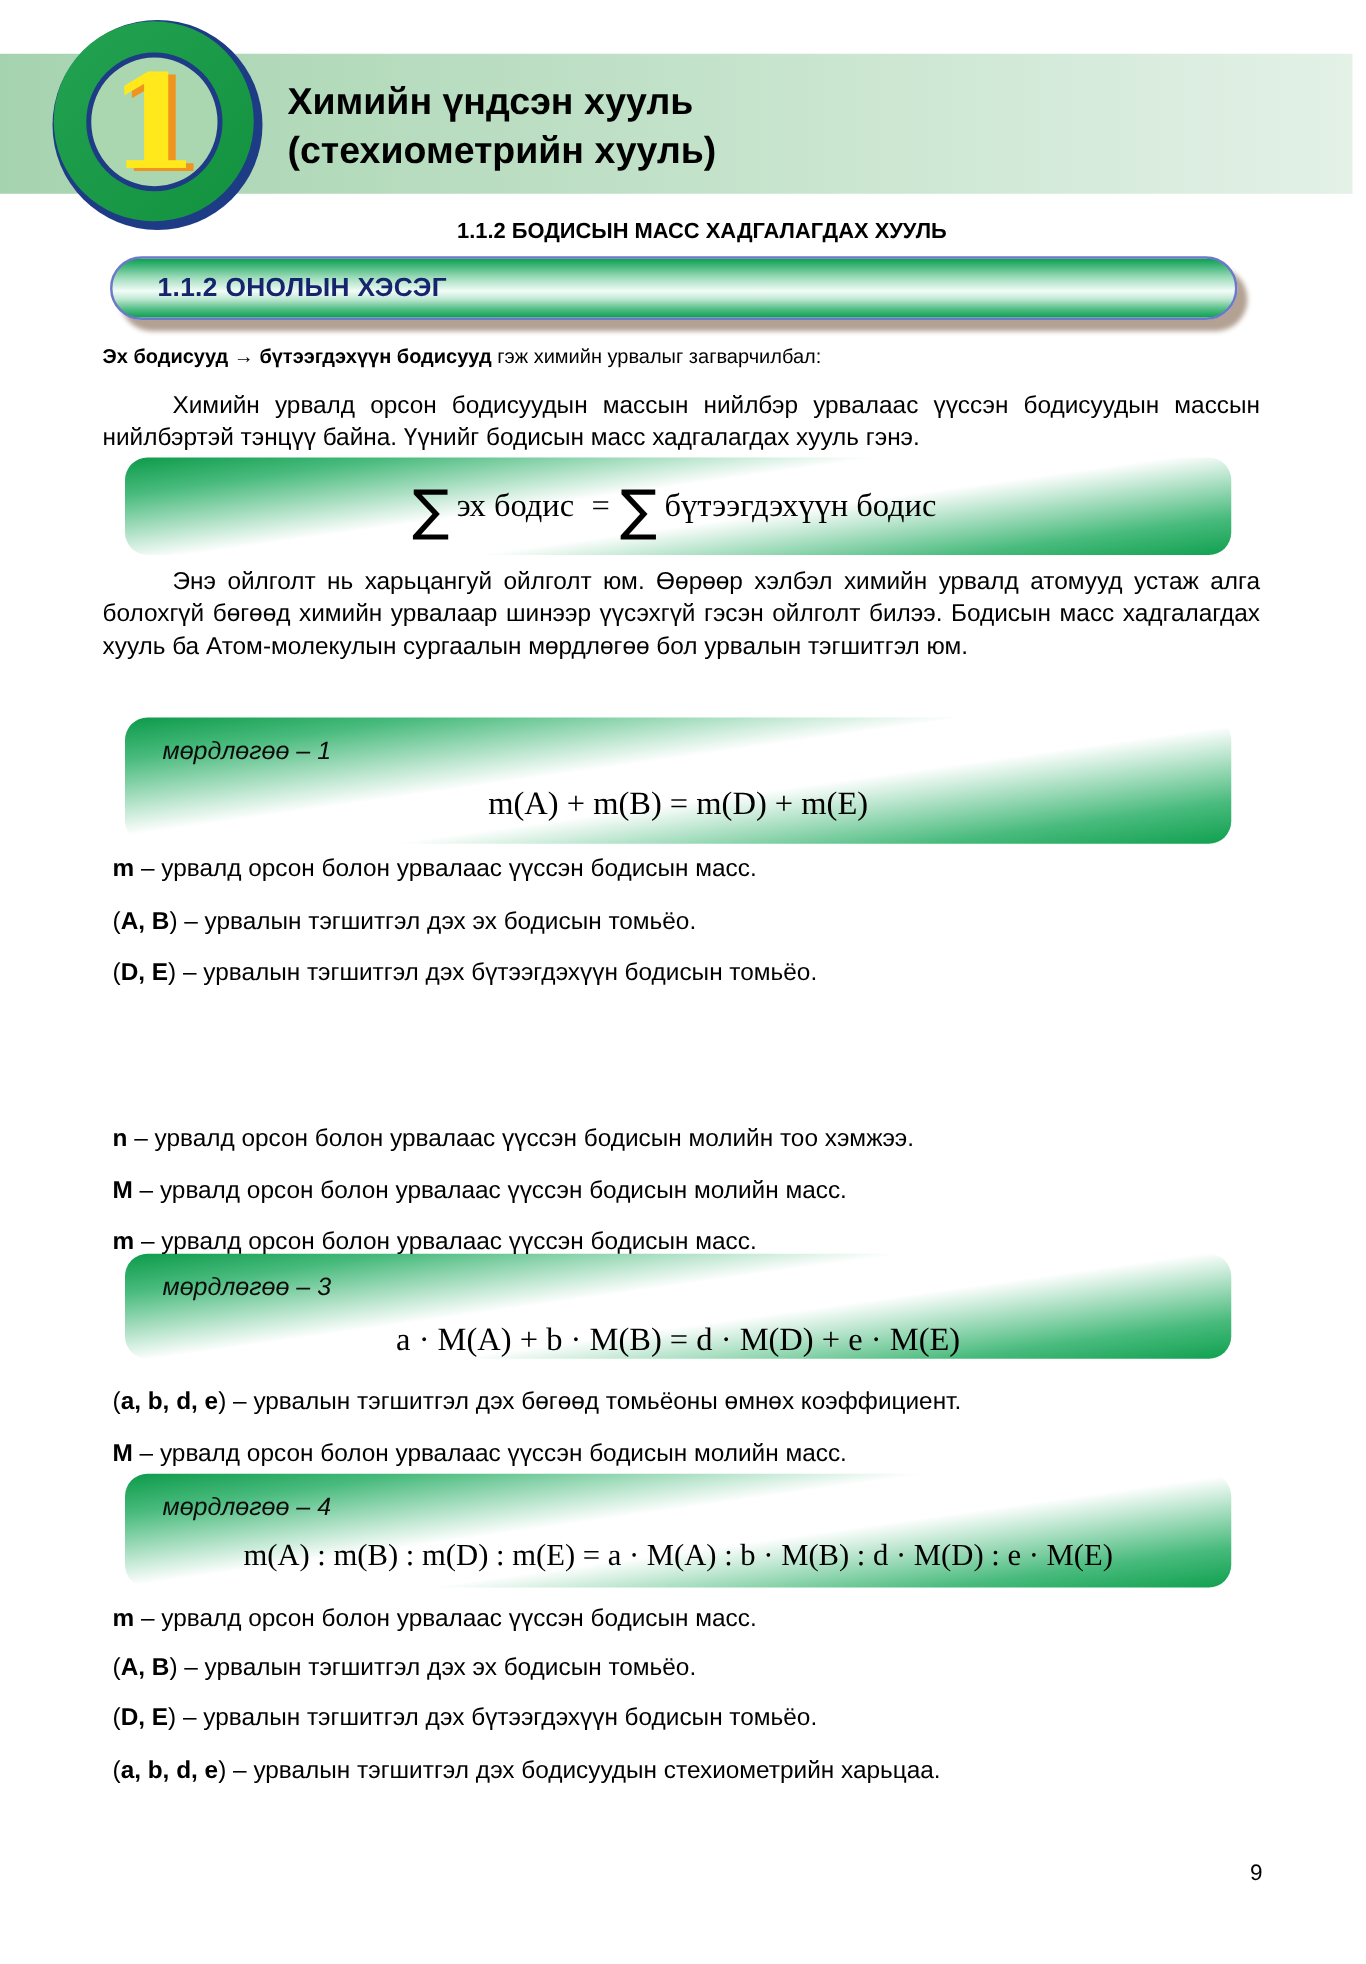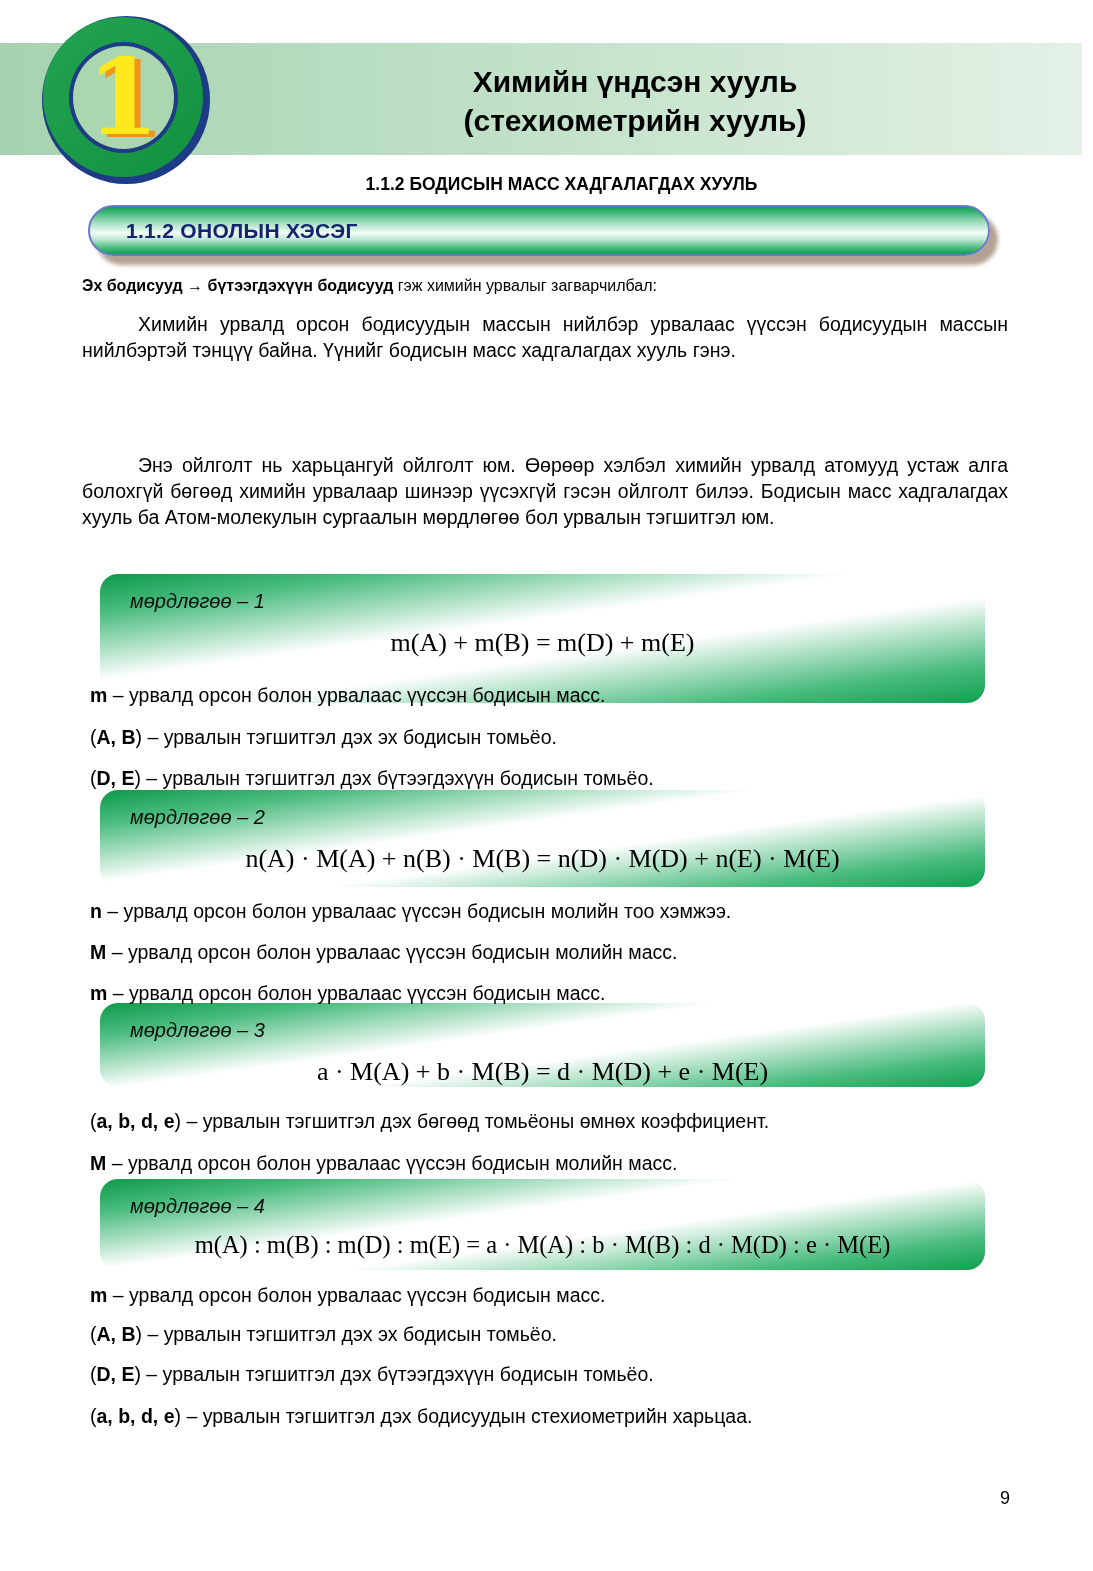--- a/index.html
+++ b/index.html
@@ -18,21 +18,21 @@
   .badge-green { position:absolute; left:1px; top:1px; width:160px; height:160px; border-radius:50%;
                  background:linear-gradient(135deg,#23a351 0%,#12923f 100%); }
   .badge-inner { position:absolute; left:27px; top:26px; width:101px; height:103px; border-radius:50%;
                  background:#abd7b0; border:4px solid #1d3c85; }
   .badge-number{
     position:absolute; left:0; top:16px; width:162px; text-align:center;
     font-family:"DejaVu Serif", serif; font-weight:bold; font-size:104px; line-height:132px;
     color:#ffe81b; text-shadow:6px 3px 0 #ef941d;
   }
   .chapter-title {
-    position:absolute; left:230px; top:62px; width:810px; text-align:center;
+    position:absolute; left:230px; top:62px; width:810px; 
     font-weight:bold; font-size:30px; line-height:39px;
   }
   .section-heading {
     position:absolute; left:15px; top:174px; width:1093px; text-align:center;
     font-weight:bold; font-size:17.5px;
   }
   .theory-pill {
     position:absolute; left:88px; top:205px; width:898px; height:47px;
     border-radius:26px; border:2px solid #6b79c8;
     background:linear-gradient(to bottom,#0ba050 0%,#37b272 10%,#9ddcba 32%,#f2fcf7 55%,#c2e9d4 68%,#57bf88 85%,#0ba050 100%);
@@ -58,21 +58,21 @@
   .gbox {
     position:absolute; left:100px; width:885px; border-radius:18px;
     background:linear-gradient(172deg,#0c9a4a 0%,#49bb7d 15%,#ffffff 42%,#ffffff 58%,#49bb7d 85%,#0fa04f 100%);
   }
   .sum-box { top:366px; height:78px; display:flex; align-items:center; justify-content:center; }
   .sum-formula { font-family:"Liberation Serif", serif; font-size:26px; color:#000; white-space:nowrap; }
   .sigma { font-family:"DejaVu Sans", sans-serif; font-size:44px; line-height:0; vertical-align:-10px; }
   .sum-formula .t { margin:0 6px; }
   .sum-formula .eq { margin:0 8px; }
 
-  .rule-box-1 { top:574px;  height:129px; }
+  .rule-box-1 { top:574px;  height:101px; }
   .rule-box-2 { top:790px;  height:97px; }
   .rule-box-3 { top:1003px; height:84px; }
   .rule-box-4 { top:1179px; height:91px; }
   .rule-label {
     margin:16px 0 0 30px; font-style:italic; font-size:20px; color:#0c0c0c;
   }
   .rule-formula {
     margin-top:15px; text-align:center;
     font-family:"Liberation Serif", serif; font-size:26px; color:#000; white-space:nowrap;
   }
@@ -120,33 +120,34 @@
   <div class="theory-pill">
     <span class="pill-label">1.1.2 ОНОЛЫН ХЭСЭГ</span>
   </div>
 
   <div class="lead-line">
     <b>Эх бодисууд → бүтээгдэхүүн бодисууд</b><span> гэж химийн урвалыг загварчилбал:</span>
   </div>
 
   <div class="para para1">Химийн урвалд орсон бодисуудын массын нийлбэр урвалаас үүссэн бодисуудын массын нийлбэртэй тэнцүү байна. Үүнийг бодисын масс хадгалагдах хууль гэнэ.</div>
 
+  <div class="gbox sum-box">
+    <div class="sum-formula">
+      <span class="sigma">∑</span><span class="t">эх бодис</span><span class="eq">=</span><span class="sigma">∑</span><span class="t">бүтээгдэхүүн бодис</span>
+    </div>
+  </div>
 
   <div class="para para2">Энэ ойлголт нь харьцангуй ойлголт юм. Өөрөөр хэлбэл химийн урвалд атомууд устаж алга болохгүй бөгөөд химийн урвалаар шинээр үүсэхгүй гэсэн ойлголт билээ. Бодисын масс хадгалагдах хууль ба Атом-молекулын сургаалын мөрдлөгөө бол урвалын тэгшитгэл юм.</div>
 
 
   <div class="gbox rule-box-1">
     <div class="rule-label">мөрдлөгөө – 1</div>
     <div class="rule-formula">m(A) + m(B) = m(D) + m(E)</div>
   </div>
 
-  <div class="gbox rule-box-2">
-    <div class="rule-label">мөрдлөгөө – 2</div>
-    <div class="rule-formula">n(A) · M(A) + n(B) · M(B) = n(D) · M(D) + n(E) · M(E)</div>
-  </div>
 
   <div class="gbox rule-box-3">
     <div class="rule-label">мөрдлөгөө – 3</div>
     <div class="rule-formula">a · M(A) + b · M(B) = d · M(D) + e · M(E)</div>
   </div>
 
   <div class="gbox rule-box-4">
     <div class="rule-label">мөрдлөгөө – 4</div>
     <div class="rule-formula">m(A) : m(B) : m(D) : m(E) =  a · M(A) : b · M(B) : d · M(D) : e · M(E)</div>
   </div>

